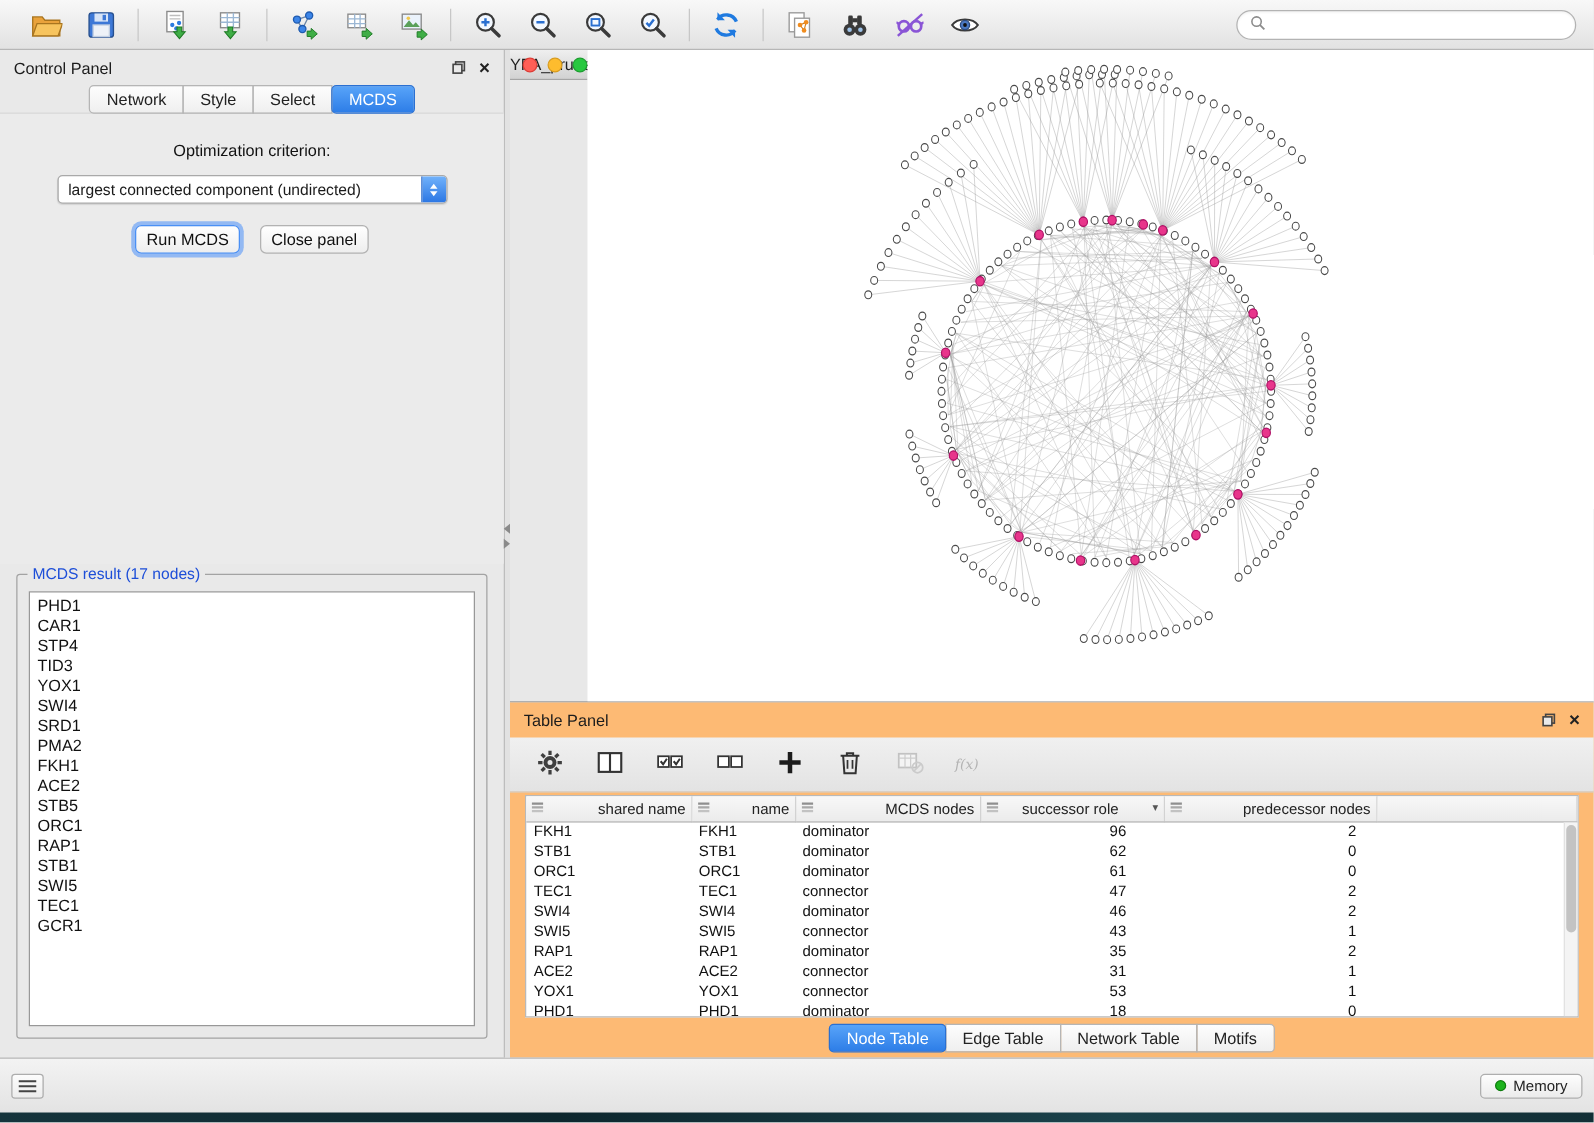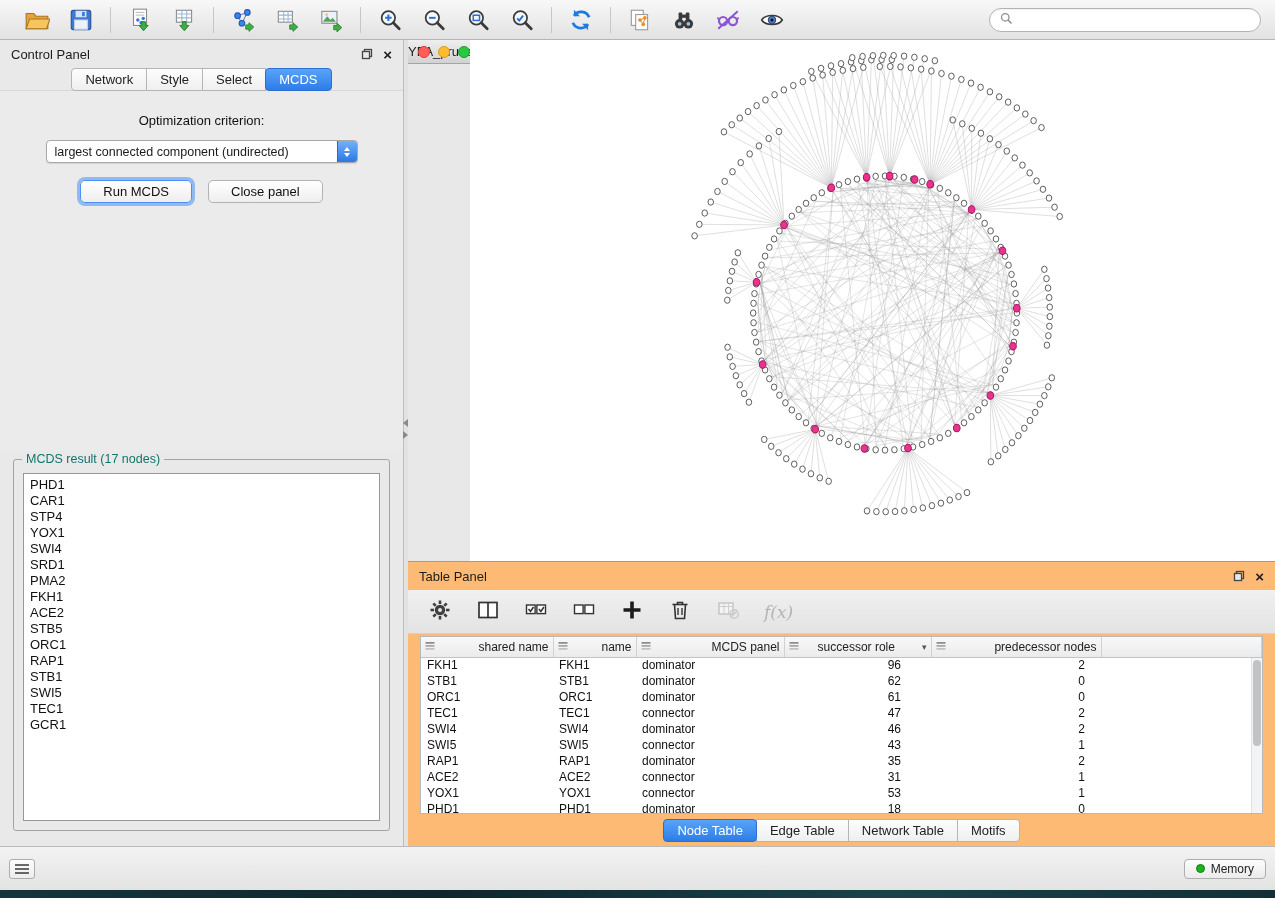--- a/index.html
+++ b/index.html
@@ -32,24 +32,24 @@
   .tab:last-child{border-radius:0 4px 4px 0}
   .tab.active{background:linear-gradient(#58a4f9,#2d7de7);color:#fff;border-color:#2a70d2;border-radius:4px;position:relative;z-index:3}
   .cp-content{flex:1;border-top:1px solid #d8d8d8;background:#ebebeb;margin:0;display:flex;flex-direction:column;align-items:center;padding-top:22px;min-height:0}
   .opt-label{font-size:13px;color:#111;margin-bottom:12px}
   .combo{width:312px;height:23px;border:1px solid #a9a9a9;border-radius:4px;background:#fff;display:flex;align-items:center;overflow:hidden;box-shadow:0 1px 1px rgba(0,0,0,.10)}
   .combo-text{flex:1;padding:0 8px;font-size:12.5px;white-space:nowrap;overflow:hidden}
   .combo-btn{width:20px;height:100%;background:linear-gradient(#71b2fb,#2c77e4);display:flex;flex-direction:column;align-items:center;justify-content:center;gap:2px;border-left:1px solid #2a6ccd;flex:none}
   .arrow-up{width:0;height:0;border-left:3.5px solid transparent;border-right:3.5px solid transparent;border-bottom:4px solid #fff}
   .arrow-down{width:0;height:0;border-left:3.5px solid transparent;border-right:3.5px solid transparent;border-top:4px solid #fff}
   .btn-row{display:flex;gap:16px;margin-top:17px}
-  .btn{padding:3px 22px;background:linear-gradient(#ffffff,#eeeeee);border:1px solid #b2b2b2;border-radius:5px;font-size:13px;color:#111;font-family:inherit}
+  .btn{padding:3px 8px;background:linear-gradient(#ffffff,#eeeeee);border:1px solid #b2b2b2;border-radius:5px;font-size:13px;color:#111;font-family:inherit}
   .btn.focused{box-shadow:0 0 0 3px rgba(74,144,250,.55);border-color:#4a90f5}
   .groupbox{margin:8px 13px 15px;border:1px solid #a3a3a3;border-radius:3px;position:relative;height:372px;flex:none;display:flex;flex-direction:column;padding:13px 9px 9px;background:#e9e9e9}
-  .groupbox-legend{position:absolute;top:-8px;left:8px;background:#e9e9e9;padding:0 4px;font-size:12.5px;color:#0f766e}
+  .groupbox-legend{position:absolute;top:-8px;left:8px;background:#e9e9e9;padding:0 4px;font-size:12.5px;color:#1d4ed8}
   .mcds-list{flex:1;background:#fff;border:1px solid #989898;overflow:hidden;padding:3px 6px;font-size:13px;line-height:16px;color:#111}
 
   
   .splitter{width:4px;flex:none;background:#e2e2e2;position:relative}
   .sp-arrow{position:absolute;left:-1px;width:0;height:0}
   .sp-arrow.left{top:47%;border-top:4px solid transparent;border-bottom:4px solid transparent;border-right:5px solid #8a8a8a}
   .sp-arrow.right{top:calc(47% + 12px);border-top:4px solid transparent;border-bottom:4px solid transparent;border-left:5px solid #8a8a8a}
 
   
   .right{flex:1;display:flex;flex-direction:column;min-width:0}
@@ -61,21 +61,21 @@
   .light.yellow{background:#febc2e;border:1px solid #d89c1e}
   .light.green{background:#28c840;border:1px solid #1d9e30}
   .net-title{position:absolute;left:0;right:0;text-align:center;font-size:13px;color:#1d1d1d}
   .net-canvas{flex:1;background:#ffffff;position:relative;min-height:0}
   .net-canvas svg{width:100%;height:100%;display:block}
 
   
   .table-panel{flex:1;background:#fdba74;display:flex;flex-direction:column;min-height:0}
   .tp-toolbar{height:44px;flex:none;display:flex;align-items:center;gap:24px;padding:0 20px;background:linear-gradient(#f0f0f0,#e3e3e3);border-bottom:1px solid #d2d2d2}
   .tp-btn{display:flex;align-items:center;justify-content:center}
-  .fx-label{font-family:"DejaVu Serif","Liberation Serif",serif;font-style:italic;font-size:17px;color:#b3b3b3}
+  .fx-label{font-family:"DejaVu Serif","Liberation Serif",serif;font-style:italic;font-size:11px;color:#b3b3b3}
   .table-wrap{margin:2px 12px 0 12px;flex:1;background:#fff;border:1px solid #b9b9b9;position:relative;overflow:hidden;min-height:0}
   table{border-collapse:collapse;width:100%;table-layout:fixed;font-size:12px}
   thead th{height:20px;background:linear-gradient(#f8f8f8,#ebebeb);border-right:1px solid #d2d2d2;border-bottom:1px solid #c4c4c4;font-weight:normal;font-size:12px;color:#222;padding:0 4px;white-space:nowrap;overflow:hidden}
   .th-inner{display:flex;align-items:center;justify-content:space-between;gap:6px}
   .chev{font-size:9px;color:#555;margin-left:8px}
   tbody td{height:16px;padding:0 6px;white-space:nowrap;overflow:hidden;color:#111}
   td.c0,td.c1,td.c2{text-align:left}
   td.c3{text-align:right;padding-right:30px}
   td.c4{text-align:right;padding-right:16px}
   .vscroll{position:absolute;top:21px;right:0;width:11px;bottom:0;background:#f4f4f4;border-left:1px solid #e2e2e2}
@@ -318,20 +318,21 @@
           <button class="btn focused">Run MCDS</button>
           <button class="btn">Close panel</button>
         </div>
       </div>
       <div class="groupbox">
         <span class="groupbox-legend">MCDS result (17 nodes)</span>
         <div class="mcds-list" id="mcds-list">
             <div>PHD1</div>
             <div>CAR1</div>
             <div>STP4</div>
+            <div>TID3</div>
             <div>YOX1</div>
             <div>SWI4</div>
             <div>SRD1</div>
             <div>PMA2</div>
             <div>FKH1</div>
             <div>ACE2</div>
             <div>STB5</div>
             <div>ORC1</div>
             <div>RAP1</div>
             <div>STB1</div>
@@ -1055,21 +1056,21 @@
                       <span class="th-label">name</span>
                     </span>
                   </th>
                   <th>
                     <span class="th-inner">
                       <span><svg viewBox="0 0 10 10" width="10" height="10">
                           <rect x="0.5" y="1" width="9" height="1.8" fill="#8f8f8f"></rect>
                           <rect x="0.5" y="4" width="9" height="1.8" fill="#a8a8a8"></rect>
                           <rect x="0.5" y="7" width="9" height="1.8" fill="#c2c2c2"></rect>
                         </svg></span>
-                      <span class="th-label">MCDS panel</span>
+                      <span class="th-label">MCDS nodes</span>
                     </span>
                   </th>
                   <th>
                     <span class="th-inner">
                       <span><svg viewBox="0 0 10 10" width="10" height="10">
                           <rect x="0.5" y="1" width="9" height="1.8" fill="#8f8f8f"></rect>
                           <rect x="0.5" y="4" width="9" height="1.8" fill="#a8a8a8"></rect>
                           <rect x="0.5" y="7" width="9" height="1.8" fill="#c2c2c2"></rect>
                         </svg></span>
                       <span class="th-label">successor role</span>

